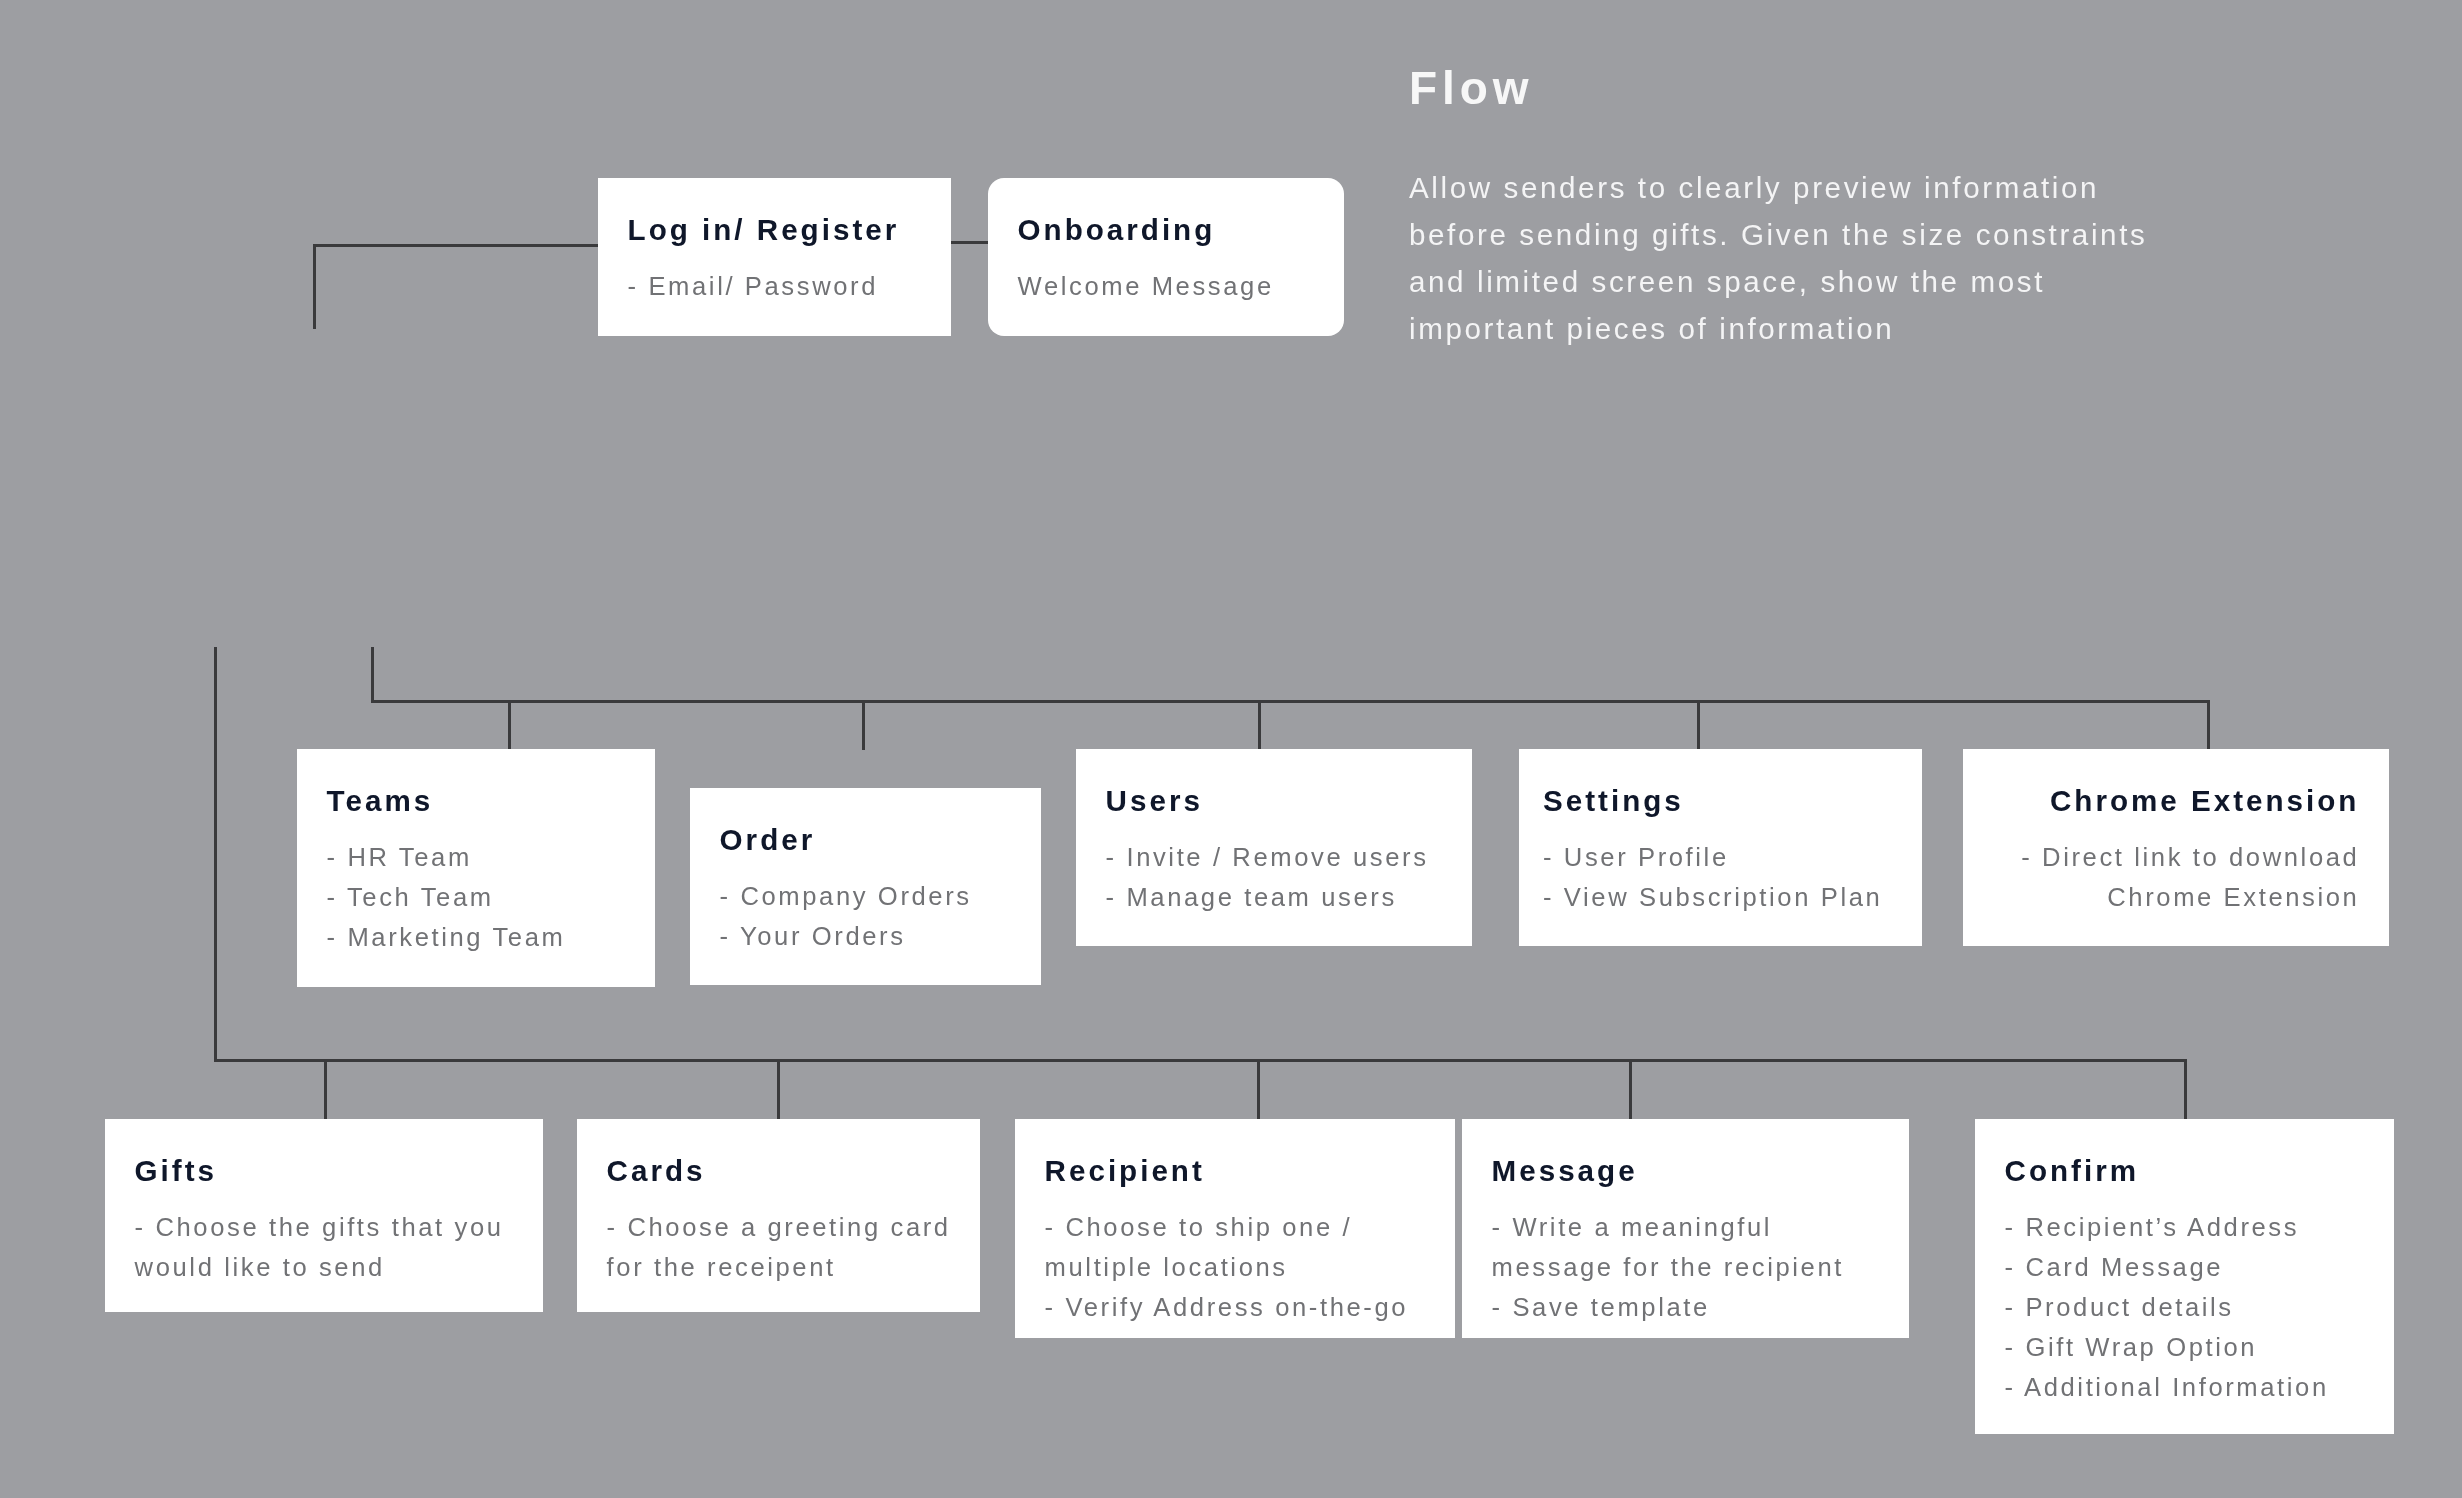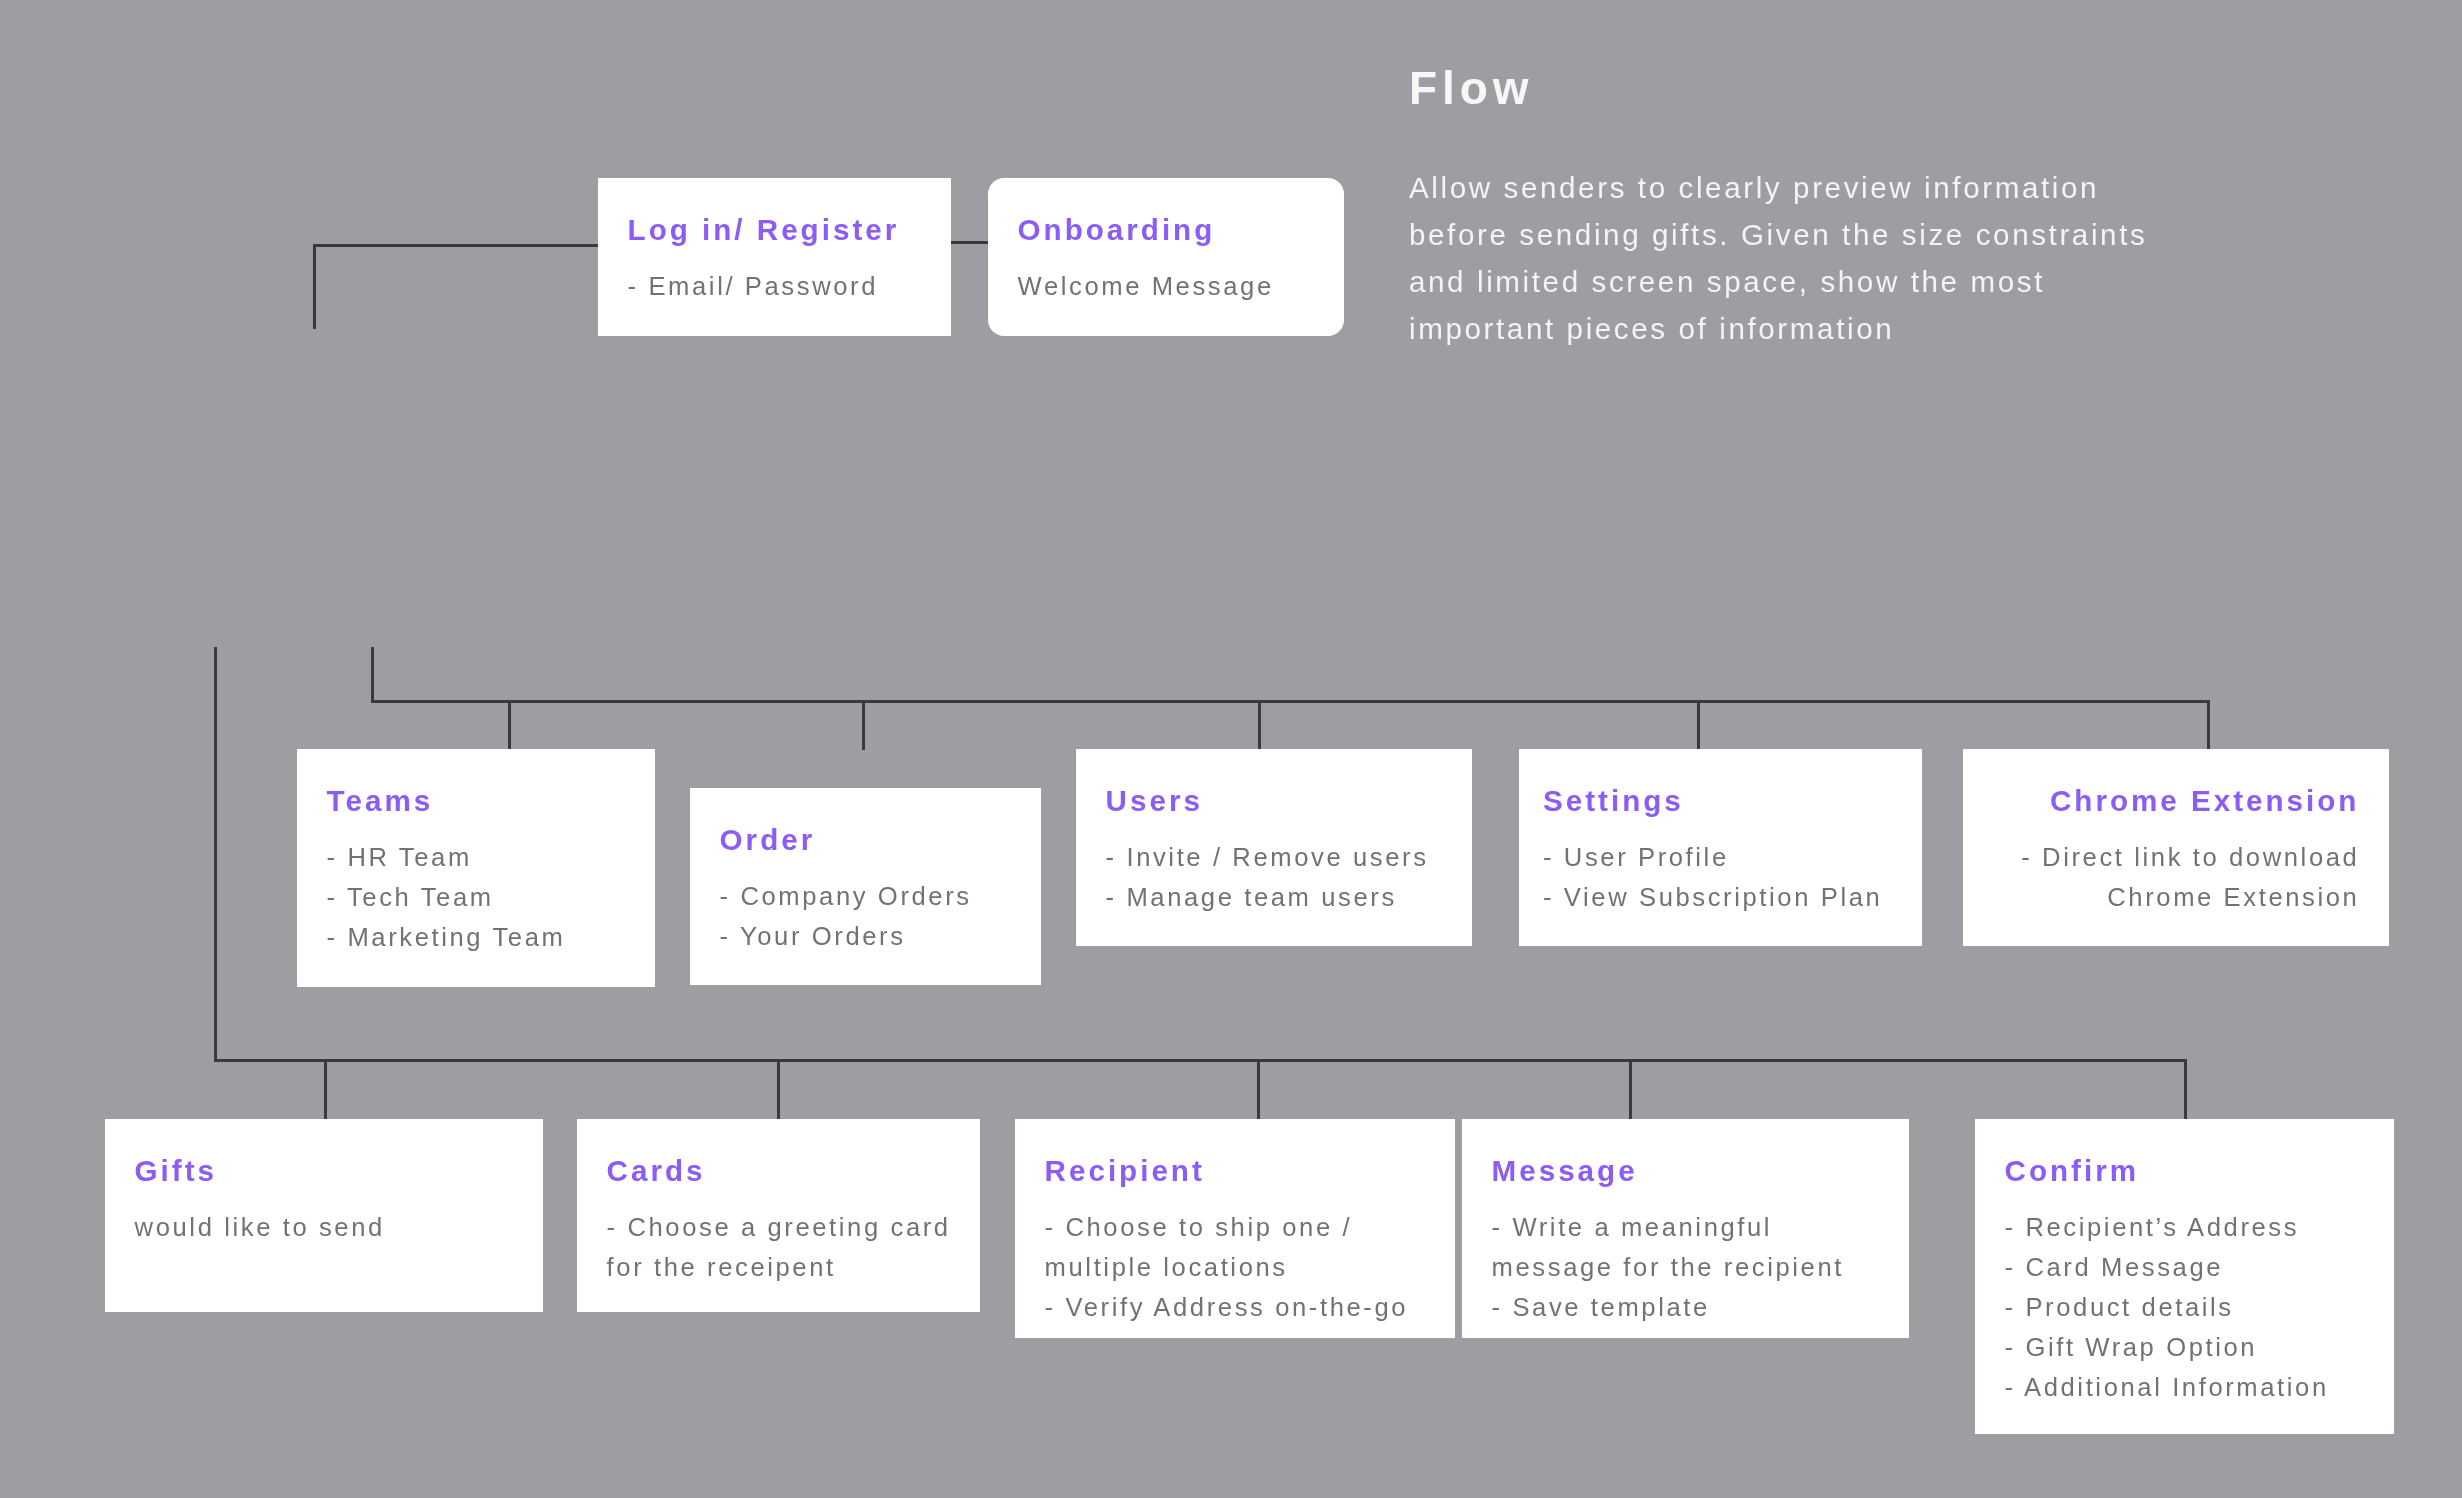--- a/index.html
+++ b/index.html
@@ -12,21 +12,21 @@
   .stage{position:absolute;inset:0;}
   .box{
     position:absolute;
     background:#FFFFFF;
     box-sizing:border-box;
     padding:29.6px 29.6px;
   }
   .box-title{
     font-size:29.6px;
     font-weight:700;
-    color:#8b5cf6;
+    color:#0f172a;
     letter-spacing:3px;
     line-height:37px;
     margin:3.9px 0 17.7px 0;
     white-space:nowrap;
   }
   .box-line{
     font-size:25.6px;
     font-weight:400;
     color:#717275;
     letter-spacing:2.6px;
@@ -129,20 +129,21 @@
   </div>
 
   <div class="box" style="left:1963px;top:749px;width:426px;height:197px;text-align:right;">
     <div class="box-title">Chrome Extension</div>
     <div class="box-line">- Direct link to download</div>
     <div class="box-line">Chrome Extension</div>
   </div>
 
   <div class="box" style="left:105px;top:1119px;width:438px;height:193px;">
     <div class="box-title">Gifts</div>
+    <div class="box-line">- Choose the gifts that you</div>
     <div class="box-line">would like to send</div>
   </div>
 
   <div class="box" style="left:577px;top:1119px;width:403px;height:193px;">
     <div class="box-title">Cards</div>
     <div class="box-line">- Choose a greeting card</div>
     <div class="box-line">for the receipent</div>
   </div>
 
   <div class="box" style="left:1015px;top:1119px;width:440px;height:219px;">

